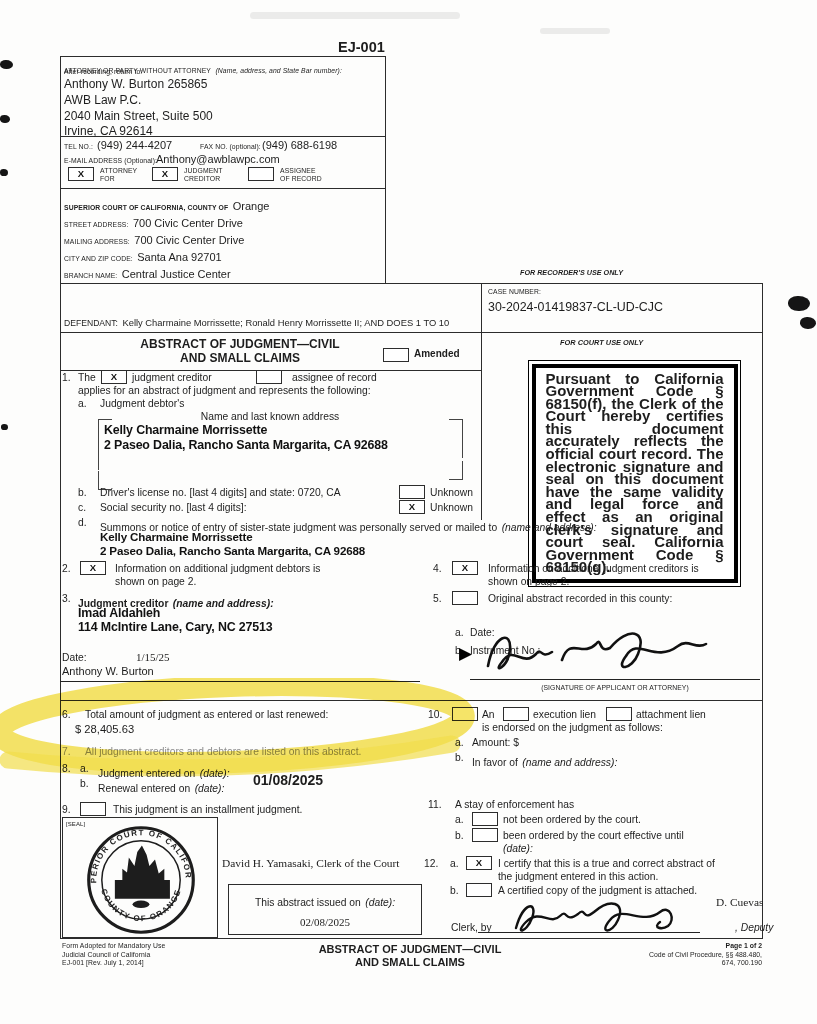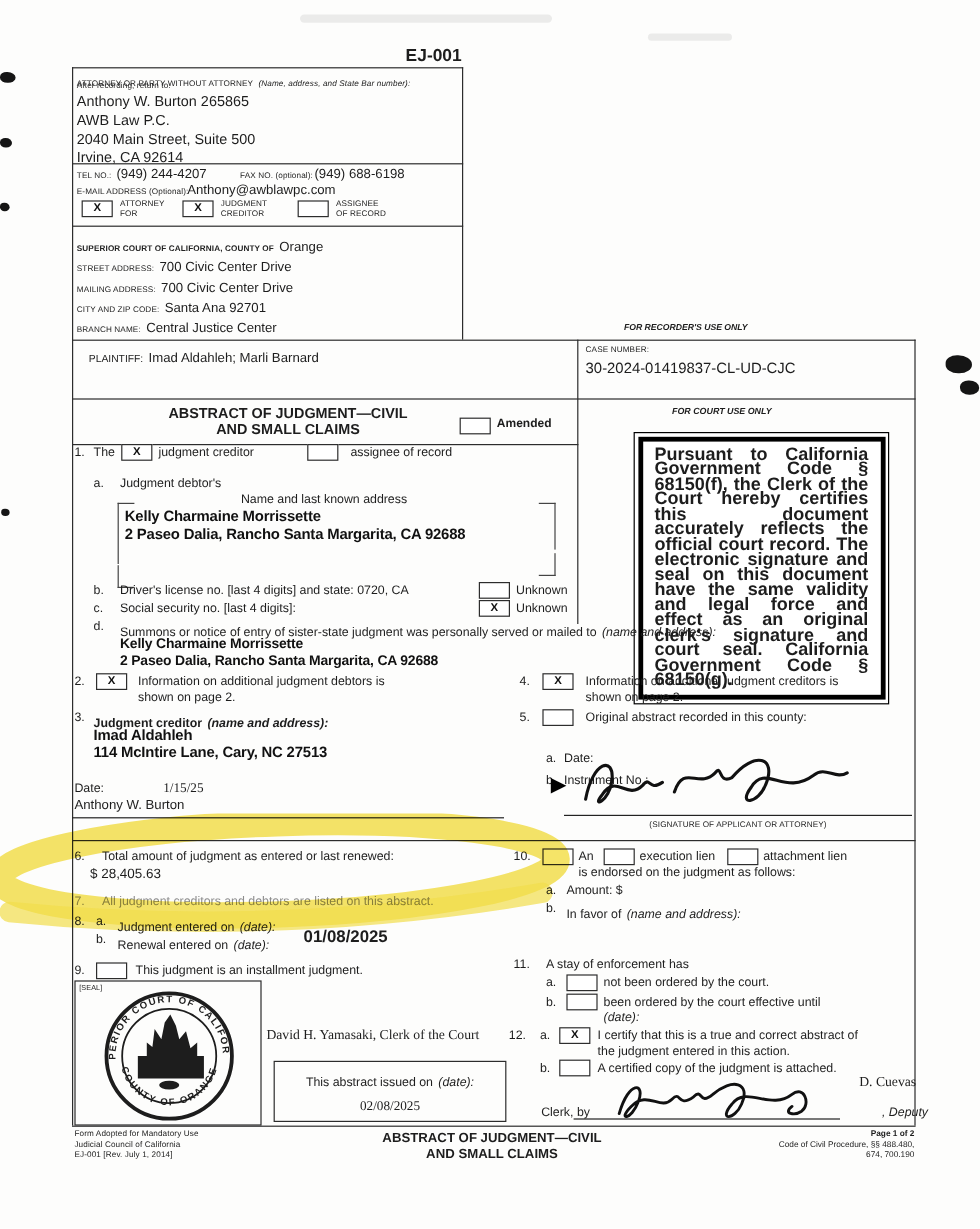--- a/index.html
+++ b/index.html
@@ -105,23 +105,23 @@
     <span class="lbl">CITY AND ZIP CODE:</span>
     <span class="t11">Santa Ana 92701</span>
   </div>
   <div class="abs" style="left:64px;top:264px;">
     <span class="lbl">BRANCH NAME:</span>
     <span class="t11">Central Justice Center</span>
   </div>
 
   <div class="abs i b" style="left:520px;top:268px;font-size:7.2px;">FOR RECORDER'S USE ONLY</div>
 
-  <div class="abs" style="left:74px;top:289px;">
-    <span style="font-size:8.6px;">PLAINTIFF:</span>
-    <span class="t11">Imad Aldahleh; Marli Barnard</span>
+  <div class="abs" style="left:64px;top:312px;width:415px;">
+    <span style="font-size:8.6px;">DEFENDANT:</span>
+    <span style="font-size:9.4px;">Kelly Charmaine Morrissette;  Ronald Henry Morrissette II; AND DOES 1 TO 10</span>
   </div>
   <div class="abs lbl" style="left:488px;top:288px;">CASE NUMBER:</div>
   <div class="abs" style="left:488px;top:300px;font-size:12.4px;">30-2024-01419837-CL-UD-CJC</div>
 
   <div class="abs b" style="left:100px;top:337px;width:280px;text-align:center;font-size:12px;line-height:14px;">
     <div>ABSTRACT OF JUDGMENT—CIVIL</div>
     <div>AND SMALL CLAIMS</div>
   </div>
   <span class="cb abs" style="left:383px;top:348px;"><span></span></span>
   <span class="abs b" style="left:414px;top:348px;font-size:10px;">Amended</span>
@@ -130,20 +130,21 @@
   <div class="abs certbox" style="left:528px;top:360px;width:206px;">
     <div class="certinner">Pursuant to California Government Code § 68150(f), the Clerk of the Court hereby certifies this document accurately reflects the official court record. The electronic signature and seal on this document have the same validity and legal force and effect as an original clerk's signature and court seal. California Government Code § 68150(g).</div>
   </div>
 
   <div class="abs t10" style="left:62px;top:372px;">1.</div>
   <span class="abs t10" style="left:78px;top:372px;">The</span>
   <span class="cb abs" style="left:101px;top:370px;"><span>X</span></span>
   <span class="abs t10" style="left:132px;top:372px;">judgment creditor</span>
   <span class="cb abs" style="left:256px;top:370px;"><span></span></span>
   <span class="abs t10" style="left:292px;top:372px;">assignee of record</span>
+  <div class="abs t10" style="left:78px;top:385px;">applies for an abstract of judgment and represents the following:</div>
   <span class="abs t10" style="left:78px;top:398px;">a.</span>
   <span class="abs t10" style="left:100px;top:398px;">Judgment debtor's</span>
   <div class="abs t10" style="left:160px;top:411px;width:220px;text-align:center;">Name and last known address</div>
 
   <div class="abs" style="left:98px;top:419px;width:13px;height:50px;border-left:1.4px solid #444;border-top:1.4px solid #444;"></div>
   <div class="abs" style="left:449px;top:419px;width:13px;height:38px;border-right:1.4px solid #444;border-top:1.4px solid #444;"></div>
   <div class="abs" style="left:98px;top:471px;width:13px;height:18px;border-left:1.4px solid #444;border-bottom:1.4px solid #444;"></div>
   <div class="abs" style="left:449px;top:461px;width:13px;height:18px;border-right:1.4px solid #444;border-bottom:1.4px solid #444;"></div>
 
   <div class="abs fill" style="left:104px;top:423px;">Kelly Charmaine Morrissette</div>

